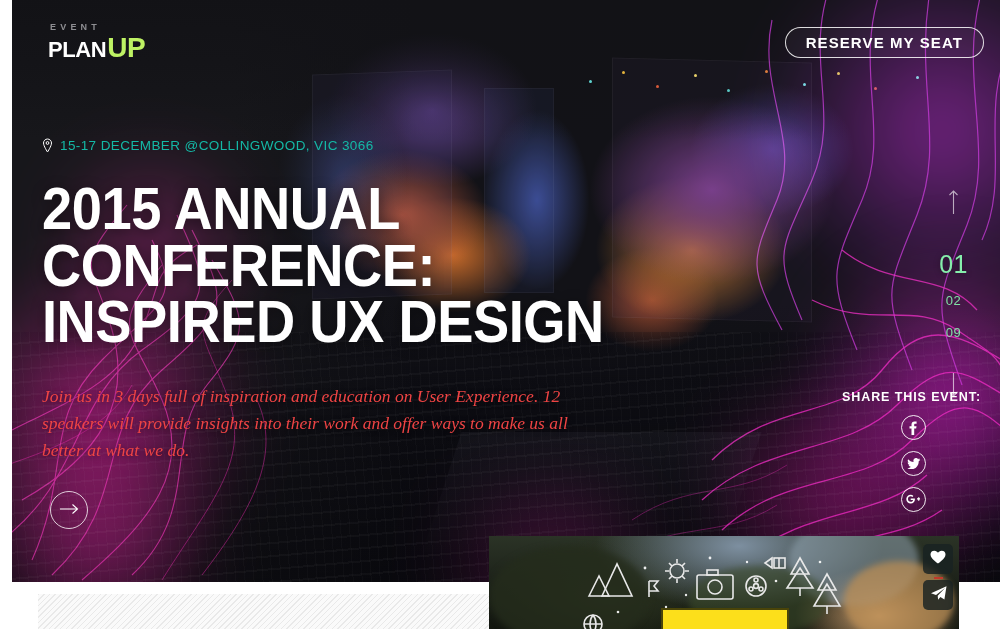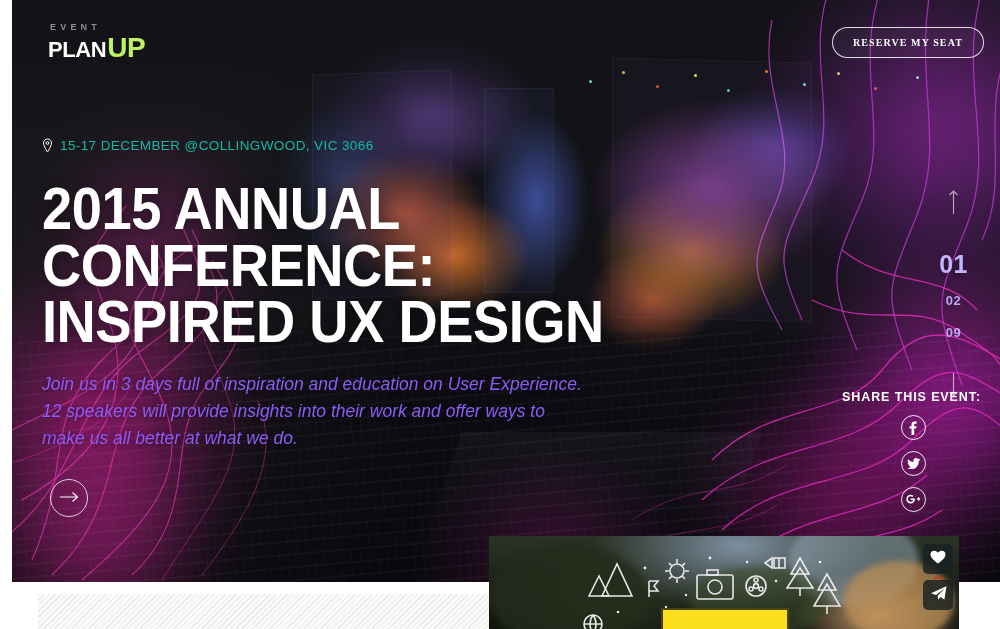--- a/index.html
+++ b/index.html
@@ -101,23 +101,23 @@
   .nav-dots {
     position: absolute; left: 50%; transform: translateX(-50%);
     bottom: -8px; display: flex; gap: 3px;
   }
   .nav-dots i { width: 3px; height: 3px; border-radius: 50%; background: #ffffff; display: block; }
 
   .reserve-btn {
     position: absolute; right: 28px; top: 27px;
     height: 31px; padding: 0 20px;
     border: 1px solid rgba(255,255,255,.85); border-radius: 16px;
-    color: #ffffff; font-size: 10px; font-weight: 700; letter-spacing: 1.1px;
+    color: #ffffff; font-size: 15px; font-weight: 700; letter-spacing: 1.1px;
     display: flex; align-items: center; justify-content: center;
-    background: rgba(255,255,255,.03); cursor: pointer; white-space: nowrap; font-family: Liberation Serif, serif;
+    background: rgba(255,255,255,.03); cursor: pointer; white-space: nowrap;
   }
 
   
   .hero-content { position: absolute; left: 30px; top: 138px; width: 600px; z-index: 30; }
   .eventmeta {
     display: flex; align-items: center; gap: 7px;
     color: #14b8a6; font-size: 13.5px; font-weight: 500; letter-spacing: .4px;
   }
   .pin-icon { width: 11px; height: 15px; display: inline-block; flex: none; }
 
@@ -125,41 +125,41 @@
     margin-top: 28px;
     font-family: "Liberation Sans Narrow", "Liberation Sans", sans-serif;
     font-size: 59px; line-height: .96; font-weight: 700;
     color: #ffffff; letter-spacing: -.5px; text-transform: uppercase;
     transform: scaleX(.92); transform-origin: left center;
     text-shadow: 0 2px 14px rgba(0,0,0,.45);
   }
   .headline div { white-space: nowrap; }
 
   .lead {
-    margin-top: 20px; width: 545px;
-    font-family: Liberation Sans, sans-serif; font-style: italic;
-    font-size: 17.5px; line-height: 1.55; color: #8b5cf6;
+    margin-top: 32px; width: 545px;
+    font-family: Liberation Serif, serif; font-style: italic;
+    font-size: 17.5px; line-height: 1.55; color: #ef4444;
     text-shadow: 0 1px 6px rgba(0,0,0,.5);
   }
 
   .arrow-btn {
     margin-top: 27px; margin-left: 8px;
     width: 38px; height: 38px; border-radius: 50%;
     border: 1px solid rgba(255,255,255,.78);
     display: flex; align-items: center; justify-content: center;
     cursor: pointer;
   }
 
   
   .slidenav {
     position: absolute; right: 44px; top: 190px;
     display: flex; flex-direction: column; align-items: center; z-index: 35;
   }
   .slidenav .arrow-up, .slidenav .arrow-dn { opacity: .75; cursor: pointer; }
-  .slide-num { color: #c4b5fd; font-weight: 700; cursor: pointer; letter-spacing: .5px; }
+  .slide-num { color: #86efac; font-weight: 400; cursor: pointer; letter-spacing: .5px; }
   .slide-num.active { font-size: 25px; margin: 32px 0 14px; text-shadow: 0 1px 6px rgba(0,0,0,.4); }
   .slide-num.dim { font-size: 13px; opacity: .92; margin-bottom: 17px; }
   .slidenav .arrow-dn { margin-top: 16px; }
 
   
   .share {
     position: absolute; right: 28px; bottom: 70px;
     display: flex; align-items: center; gap: 11px; z-index: 35; flex-direction: column;
   }
   .share-label { color: #ffffff; font-size: 12.5px; font-weight: 700; letter-spacing: .9px; margin-right: 3px; }

